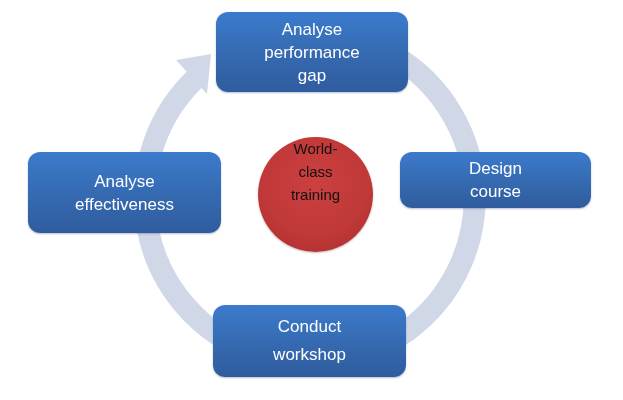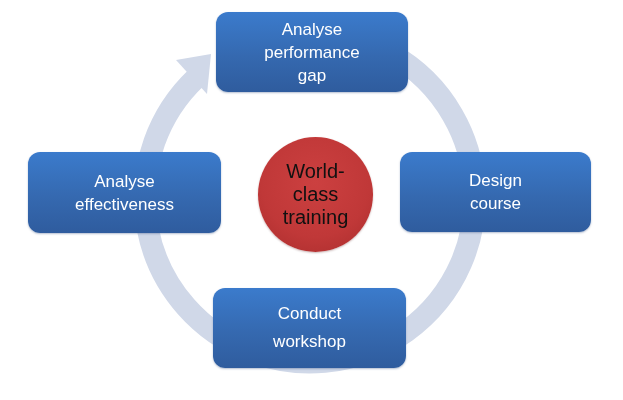--- a/index.html
+++ b/index.html
@@ -31,38 +31,37 @@
       font-size: 17px;
       line-height: 23px;
       border-radius: 12px;
       background: linear-gradient(to bottom, #3b7bcc 0%, #3569b0 55%, #2f5c9e 100%);
       box-shadow: 0 1px 2px rgba(40, 70, 120, 0.35);
       white-space: pre-line;
       box-sizing: border-box;
       padding: 0 8px;
     }
     #step-top    { left: 216px; top: 12px;  width: 192px; height: 80px; }
-    #step-right  { left: 400px; top: 152px; width: 191px; height: 80px; }
-    #step-bottom { left: 213px; top: 288px; width: 193px; height: 80px; line-height: 28px; }
+    #step-right  { left: 400px; top: 152px; width: 191px; height: 56px; }
+    #step-bottom { left: 213px; top: 305px; width: 193px; height: 72px; line-height: 28px; }
     #step-left   { left: 28px;  top: 152px; width: 193px; height: 81px; }
 
     .hub {
       position: absolute;
       left: 258px;
       top: 137px;
       width: 115px;
       height: 115px;
       border-radius: 50%;
       background: radial-gradient(circle at 50% 40%, #cc4040 0%, #c03838 60%, #a82c2c 100%);
       display: flex;
-      align-items: center;
       justify-content: center;
       text-align: center;
       color: #111111;
-      font-size: 20px;
+      font-size: 15px;
       line-height: 23px;
       white-space: pre-line;
       box-shadow: 0 1px 2px rgba(80, 20, 20, 0.3);
     }
   </style>
 </head>
 <body>
 
 <svg id="cycle-svg" viewBox="0 0 623 400" xmlns="http://www.w3.org/2000/svg">
 

